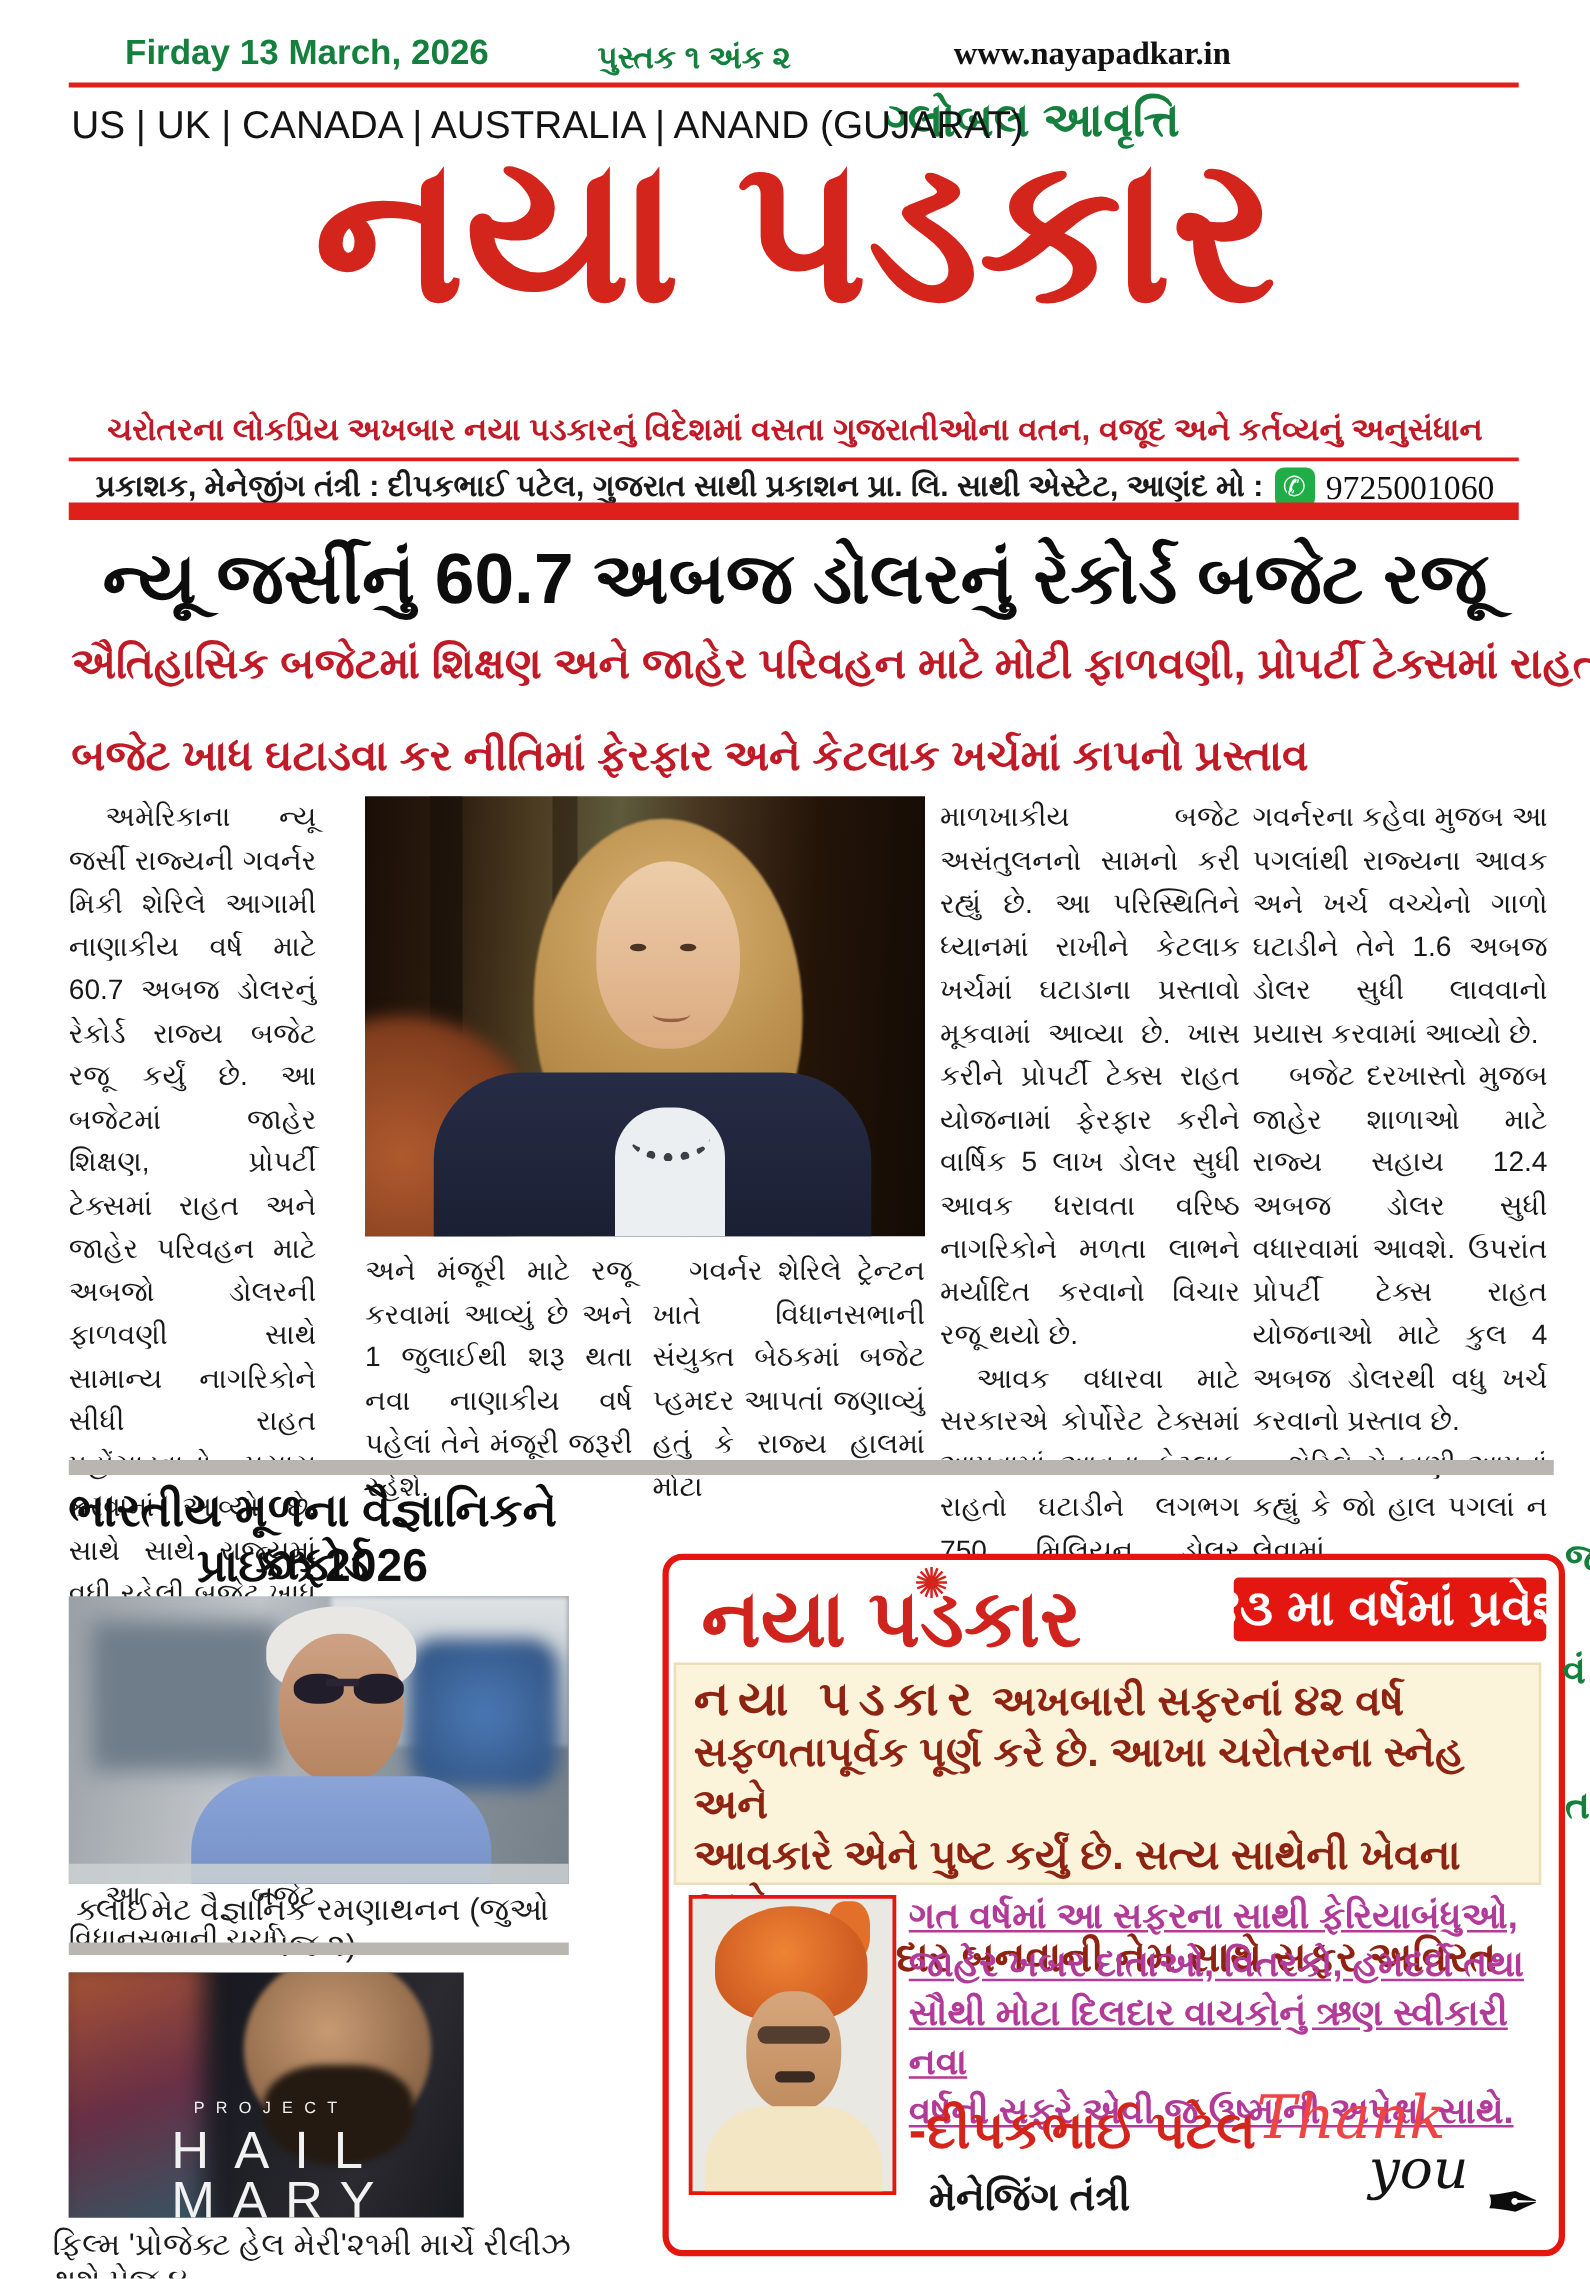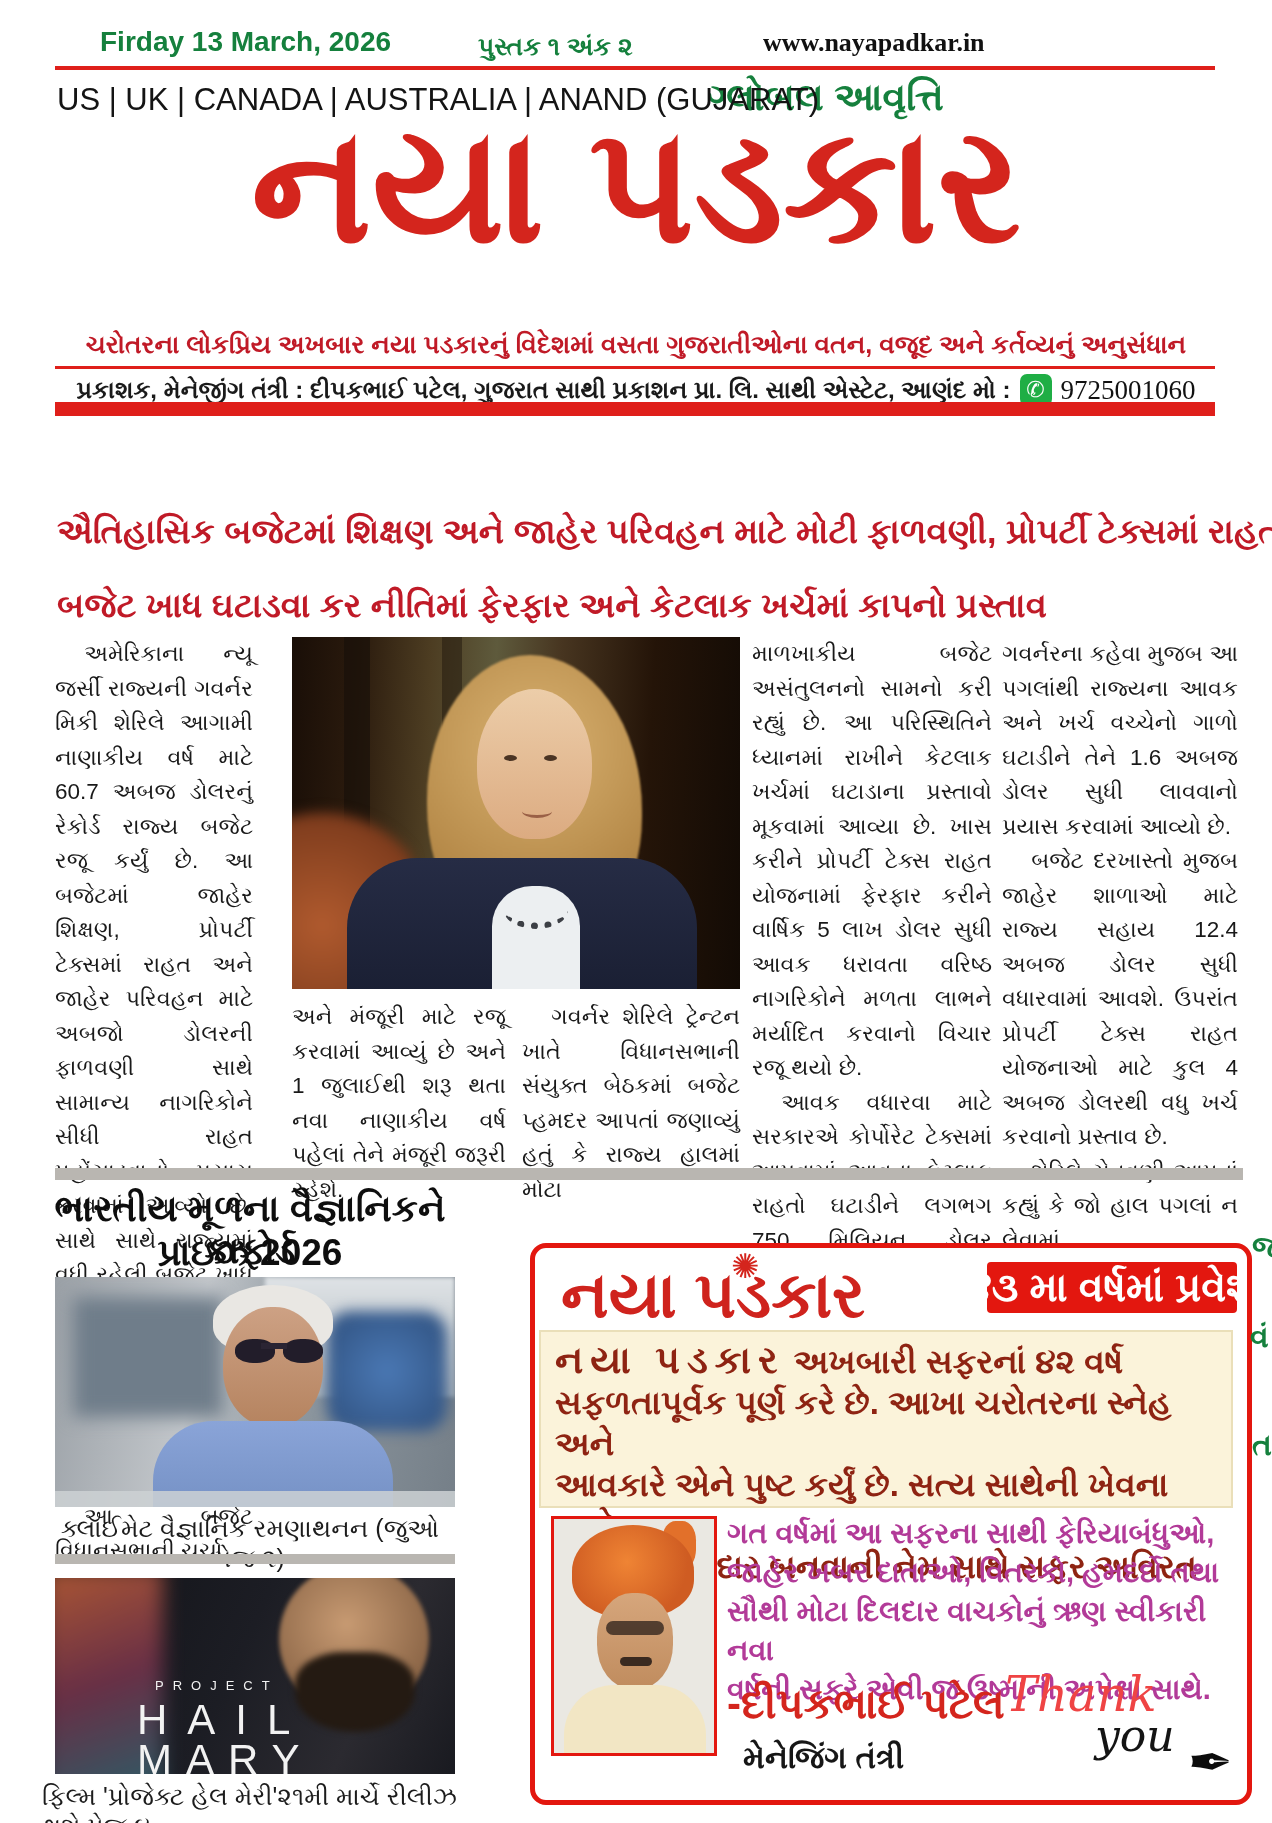--- a/index.html
+++ b/index.html
@@ -45,21 +45,21 @@
   .poster{background:linear-gradient(115deg,#121318 0%,#1c1d24 45%,#2b2a30 75%,#191a20 100%);overflow:hidden;}
   .po-col1{position:absolute;left:-12px;top:-10px;width:120px;height:230px;background:linear-gradient(160deg,#d4693a,#7d3550 50%,#2e6f7a);filter:blur(10px);opacity:.8;}
   .po-face{position:absolute;right:26px;top:-14px;width:150px;height:150px;border-radius:50%;background:radial-gradient(circle at 45% 40%,#c79a72,#8d6748 70%);filter:blur(2px);}
   .po-beard{position:absolute;right:40px;top:74px;width:120px;height:80px;border-radius:40% 40% 50% 50%;background:#241a12;filter:blur(3px);}
   .po-text{color:#f2f2f2;font-family:"Liberation Sans",sans-serif;}
   
   .ad-box{border:5px solid #e3170f;border-radius:16px;background:#ffffff;overflow:hidden;}
   .ad-banner{background:#e3170f;color:#fff;border-radius:4px;display:flex;align-items:center;justify-content:center;white-space:nowrap;}
   .ad-cream{background:#fbf3da;border:2px solid #eadfb9;}
   .ad-maroon{color:#8e2312;font-weight:bold;}
-  .ad-magenta{color:#b23a98;font-weight:bold;}
+  .ad-magenta{color:#b23a98;font-weight:bold;text-decoration:underline;}
   .turban-photo{border:3px solid #e3170f;background:#eae8e2;overflow:hidden;}
   .tp-turban{position:absolute;left:18px;top:6px;width:122px;height:92px;border-radius:52% 52% 42% 42%;background:radial-gradient(circle at 45% 40%,#ef8434,#cf5c22 70%);}
   .tp-tail{position:absolute;left:108px;top:2px;width:34px;height:48px;border-radius:40%;background:#e2702a;}
   .tp-face{position:absolute;left:43px;top:74px;width:76px;height:96px;border-radius:46%;background:linear-gradient(180deg,#d6a67c,#c08c5e);}
   .tp-glass{position:absolute;left:52px;top:102px;width:58px;height:14px;border-radius:8px;background:#33261e;opacity:.8;}
   .tp-mou{position:absolute;left:66px;top:138px;width:32px;height:9px;border-radius:6px;background:#3a2a20;}
   .tp-kurta{position:absolute;left:10px;bottom:-4px;width:142px;height:72px;border-radius:50px 50px 0 0;background:#f2e6c4;}
   .wa-icon{display:inline-flex;align-items:center;justify-content:center;width:32px;height:32px;border-radius:7px;background:#1fae45;color:#fff;font-size:22px;}
 </style>
 </head>
@@ -81,20 +81,21 @@
 
   <div class="abs" style="left:0;top:374px;width:1272px;display:flex;justify-content:center;align-items:center;gap:9px;">
     <span style="font-size:24px;font-weight:bold;color:#1a1a1a;">પ્રકાશક, મેનેજીંગ તંત્રી : દીપકભાઈ પટેલ, ગુજરાત સાથી પ્રકાશન પ્રા. લિ. સાથી એસ્ટેટ, આણંદ  મો :</span>
     <span class="wa-icon">
         <span>✆</span>
       </span>
     <span style="font-size:27px;font-family:'Liberation Serif',serif;color:#111;">9725001060</span>
   </div>
   <div class="abs rule" style="left:55px;top:402px;width:1160px;height:14px;"></div>
 
+  <div class="abs bold center" style="left:0;top:430px;width:1272px;font-size:57px;color:#0d0d0d;white-space:nowrap;">ન્યૂ જર્સીનું  60.7 અબજ ડોલરનું રેકોર્ડ બજેટ રજૂ</div>
   <div class="abs crimson bold" style="left:57px;top:512px;font-size:34px;white-space:nowrap;">ઐતિહાસિક બજેટમાં શિક્ષણ અને જાહેર પરિવહન માટે મોટી ફાળવણી, પ્રોપર્ટી ટેક્સમાં રાહત;</div>
   <div class="abs crimson bold" style="left:57px;top:586px;font-size:34px;white-space:nowrap;">બજેટ ખાધ ઘટાડવા કર નીતિમાં ફેરફાર અને કેટલાક ખર્ચમાં કાપનો પ્રસ્તાવ</div>
 
   <div class="abs body-col just" style="left:55px;top:637px;width:198px;">
     <p class="ind">અમેરિકાના ન્યૂ જર્સી રાજ્યની ગવર્નર મિકી શેરિલે આગામી નાણાકીય વર્ષ માટે 60.7 અબજ ડોલરનું રેકોર્ડ રાજ્ય બજેટ રજૂ કર્યું છે. આ બજેટમાં જાહેર શિક્ષણ, પ્રોપર્ટી ટેક્સમાં રાહત અને જાહેર પરિવહન માટે અબજો ડોલરની ફાળવણી સાથે સામાન્ય નાગરિકોને સીધી રાહત પહોંચાડવાનો પ્રયાસ કરવામાં આવ્યો છે. સાથે સાથે રાજ્યમાં વધી રહેલી બજેટ ખાધ ઘટાડવા માટે કેટલાક ખર્ચમાં કાપ અને કોર્પોરેટ ટેક્સ રાહતોમાં ઘટાડાનો પ્રસ્તાવ પણ રજૂ કરવામાં આવ્યો છે.</p>
     <p class="ind">આ બજેટ વિધાનસભાની ચર્ચા</p>
   </div>
 
   <div class="abs photo1" style="left:292px;top:637px;width:448px;height:352px;">
     <div class="ph1-frame"></div>
@@ -143,21 +144,21 @@
     <div class="ph2-glass" style="left:180px;"></div>
     <div class="ph2-glass" style="left:228px;"></div>
     <div class="ph2-bridge"></div>
     <div class="ph2-shirt"></div>
     <div class="ph2-rail"></div>
   </div>
   <div class="abs caption center" style="left:40px;top:1514px;width:420px;">ક્લાઈમેટ વૈજ્ઞાનિક રમણાથનન (જુઓ પેજ ૨)</div>
 
   <div class="abs bar-grey" style="left:55px;top:1554px;width:400px;height:10px;"></div>
 
-  <div class="abs poster" style="left:55px;top:1578px;width:400px;height:196px;">
+  <div class="abs poster" style="left:55px;top:1578px;width:316px;height:196px;">
     <div class="po-col1"></div>
     <div class="po-face"></div>
     <div class="po-beard"></div>
     <div class="abs po-text" style="left:100px;top:100px;font-size:13px;letter-spacing:9px;">PROJECT</div>
     <div class="abs po-text" style="left:82px;top:118px;font-size:42px;letter-spacing:20px;">HAIL</div>
     <div class="abs po-text" style="left:82px;top:158px;font-size:42px;letter-spacing:14px;">MARY</div>
   </div>
   <div class="abs caption" style="left:42px;top:1782px;width:430px;">ફિલ્મ 'પ્રોજેક્ટ હેલ મેરી'૨૧મી માર્ચે રીલીઝ થશે  પેજ ૪</div>
 
   <div class="abs ad-box" style="left:530px;top:1243px;width:712px;height:552px;">

